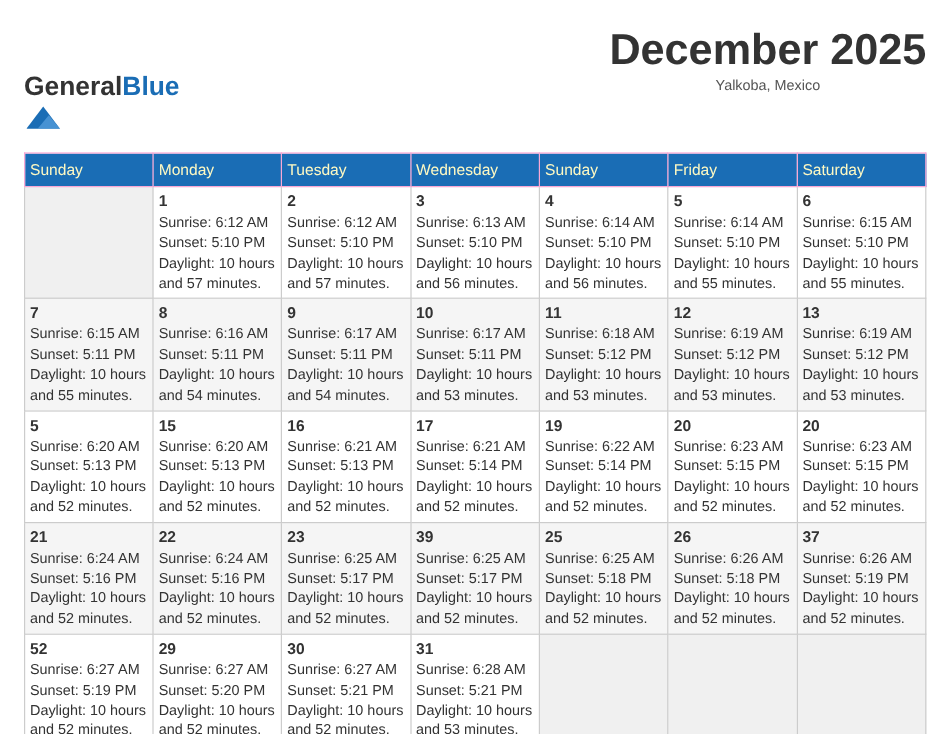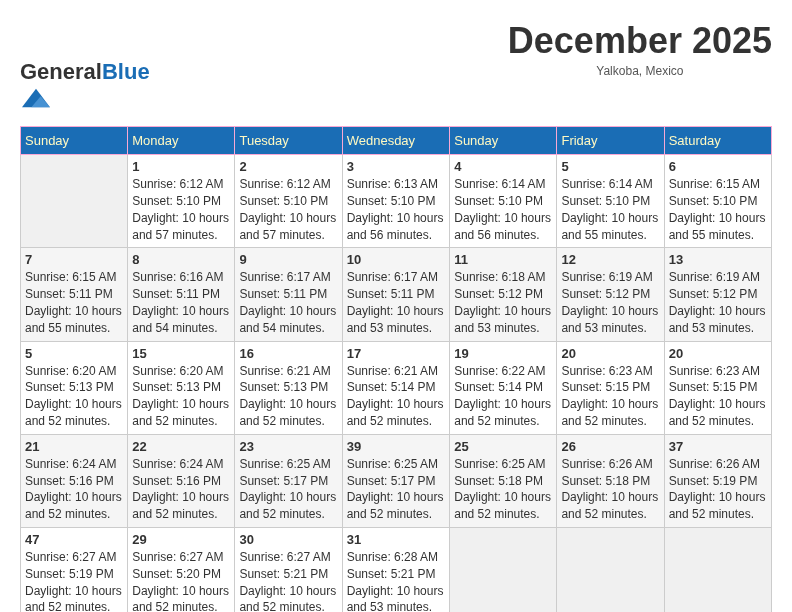--- a/index.html
+++ b/index.html
@@ -238,21 +238,21 @@
           <div class="day-num">26</div>
           <div class="day-info">Sunrise: 6:26 AM<br>Sunset: 5:18 PM<br>Daylight: 10 hours and 52 minutes.</div>
         </td>
         <td>
           <div class="day-num">37</div>
           <div class="day-info">Sunrise: 6:26 AM<br>Sunset: 5:19 PM<br>Daylight: 10 hours and 52 minutes.</div>
         </td>
       </tr>
       <tr>
         <td>
-          <div class="day-num">47</div>
+          <div class="day-num">52</div>
           <div class="day-info">Sunrise: 6:27 AM<br>Sunset: 5:19 PM<br>Daylight: 10 hours and 52 minutes.</div>
         </td>
         <td>
           <div class="day-num">29</div>
           <div class="day-info">Sunrise: 6:27 AM<br>Sunset: 5:20 PM<br>Daylight: 10 hours and 52 minutes.</div>
         </td>
         <td>
           <div class="day-num">30</div>
           <div class="day-info">Sunrise: 6:27 AM<br>Sunset: 5:21 PM<br>Daylight: 10 hours and 52 minutes.</div>
         </td>

